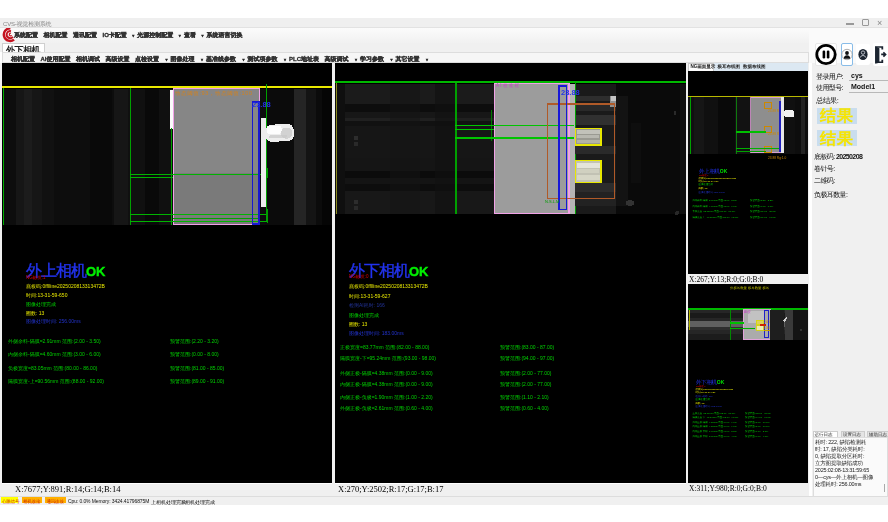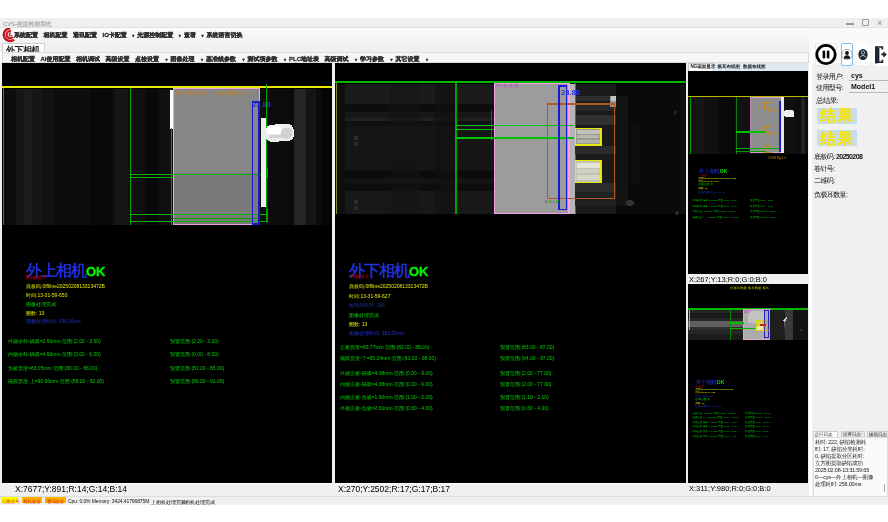--- a/index.html
+++ b/index.html
@@ -1,20 +1,20 @@
 <!DOCTYPE html>
 <html><head><meta charset="utf-8"><style>
 *{margin:0;padding:0;box-sizing:border-box}
 html,body{width:888px;height:522px;background:#fff;font-family:"Liberation Sans",sans-serif;overflow:hidden}
 #app{position:relative;width:888px;height:522px}
 .abs{position:absolute}
 .mi{display:inline-block;margin-right:5.5px}
 .sm{display:inline-block;margin:0 3px 0 0;font-size:4px}
 .st{display:inline-block;margin:0 3px 0 1px;font-size:4px}
-.serif{font-family:Liberation Sans, sans-serif}
+.serif{font-family:Liberation Serif, serif}
 .g{color:#00d400}
 .y{color:#e8e800}
 </style></head><body>
 <div id="app">
 
 <div class="abs" style="left:0;top:18px;width:888px;height:10px;background:#efefef;border-bottom:1px solid #e2e2e2"></div>
 <div class="abs" style="left:3px;top:20px;font-size:6px;letter-spacing:-0.2px;color:#888">CVS-视觉检测系统</div>
 <div class="abs" style="left:846px;top:23px;width:8px;height:1.5px;background:#999"></div>
 <div class="abs" style="left:862px;top:19px;width:6.5px;height:6.5px;border:1px solid #999;border-radius:1px"></div>
 <div class="abs" style="left:877px;top:17.5px;font-size:9px;color:#888">×</div>

